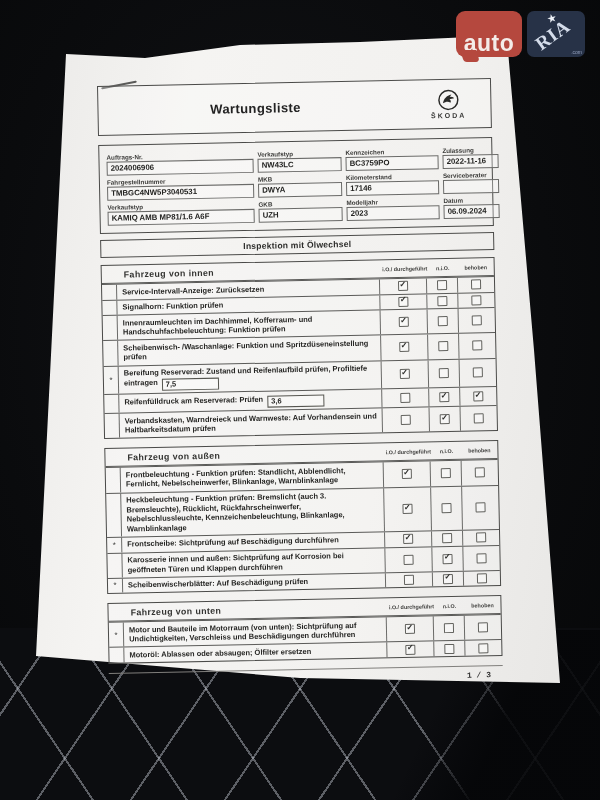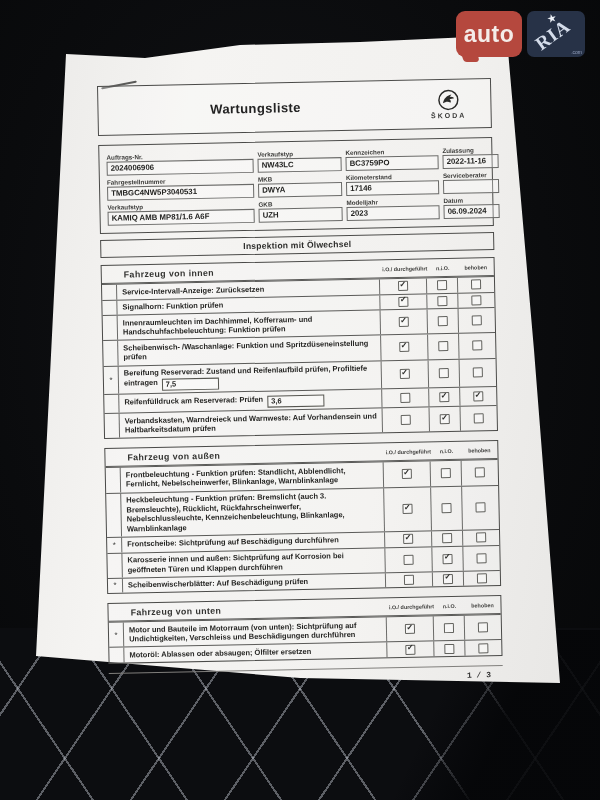--- a/index.html
+++ b/index.html
@@ -62,21 +62,21 @@
   .cell-text{flex:1;padding:2.5px 5px;font-size:7.5px;font-weight:700;line-height:1.28;color:#262624;}
   .inline-box{display:inline-block;border:1px solid #55554f;width:52px;height:10px;line-height:10px;font-size:7.5px;font-weight:700;padding-left:3px;margin-left:4px;vertical-align:-2px;background:rgba(255,255,255,.35);}
   .cell-cb{display:flex;align-items:center;justify-content:center;border-left:1px solid #6a6a68;}
   .cell-cb.c1{width:46px;}.cell-cb.c2{width:30px;}.cell-cb.c3{width:36px;}
   .cb{width:8px;height:8px;border:1.1px solid #62625e;border-radius:1px;position:relative;background:rgba(255,255,255,.4);}
   .cb.checked::after{content:"✓";position:absolute;left:0.5px;top:-2.5px;font-size:8px;color:#2e2e2c;font-weight:700;}
   .footer-line{border-top:1.1px solid #807f7c;margin-top:4px;}
   .page-num{text-align:right;font-size:8px;font-weight:700;color:#333;padding:4px 12px 0 0;font-family:"Liberation Mono", monospace;}
   
   .wm{position:absolute;left:456px;top:11px;z-index:5;display:flex;gap:5px;}
-  .wm-auto{width:66px;height:46px;border-radius:9px;display:flex;align-items:center;justify-content:center;position:relative;}
+  .wm-auto{width:66px;height:46px;border-radius:9px;display:flex;align-items:flex-end;justify-content:center;position:relative;}
   .wm-auto .tail{position:absolute;left:6px;bottom:-5px;width:16px;height:12px;border-radius:2px 0 4px 3px;transform:skewX(18deg);}
   .wm-auto-text{font-size:23px;font-weight:700;color:#f4ece9;letter-spacing:.5px;}
   .wm-ria{width:58px;height:46px;border-radius:7px;position:relative;overflow:hidden;}
   .wm-ria-text{position:absolute;left:7px;top:13px;font-size:19px;font-weight:700;color:#d4dcea;transform:rotate(-36deg);letter-spacing:1px;font-family:"Liberation Serif", serif;}
   .wm-star{position:absolute;left:20px;top:1px;font-size:11px;color:#eef2f8;transform:rotate(-15deg);}
   .wm-com{position:absolute;right:3px;bottom:2px;font-size:5px;color:#93a0bd;}
 </style>
 </head>
 <body>
 

